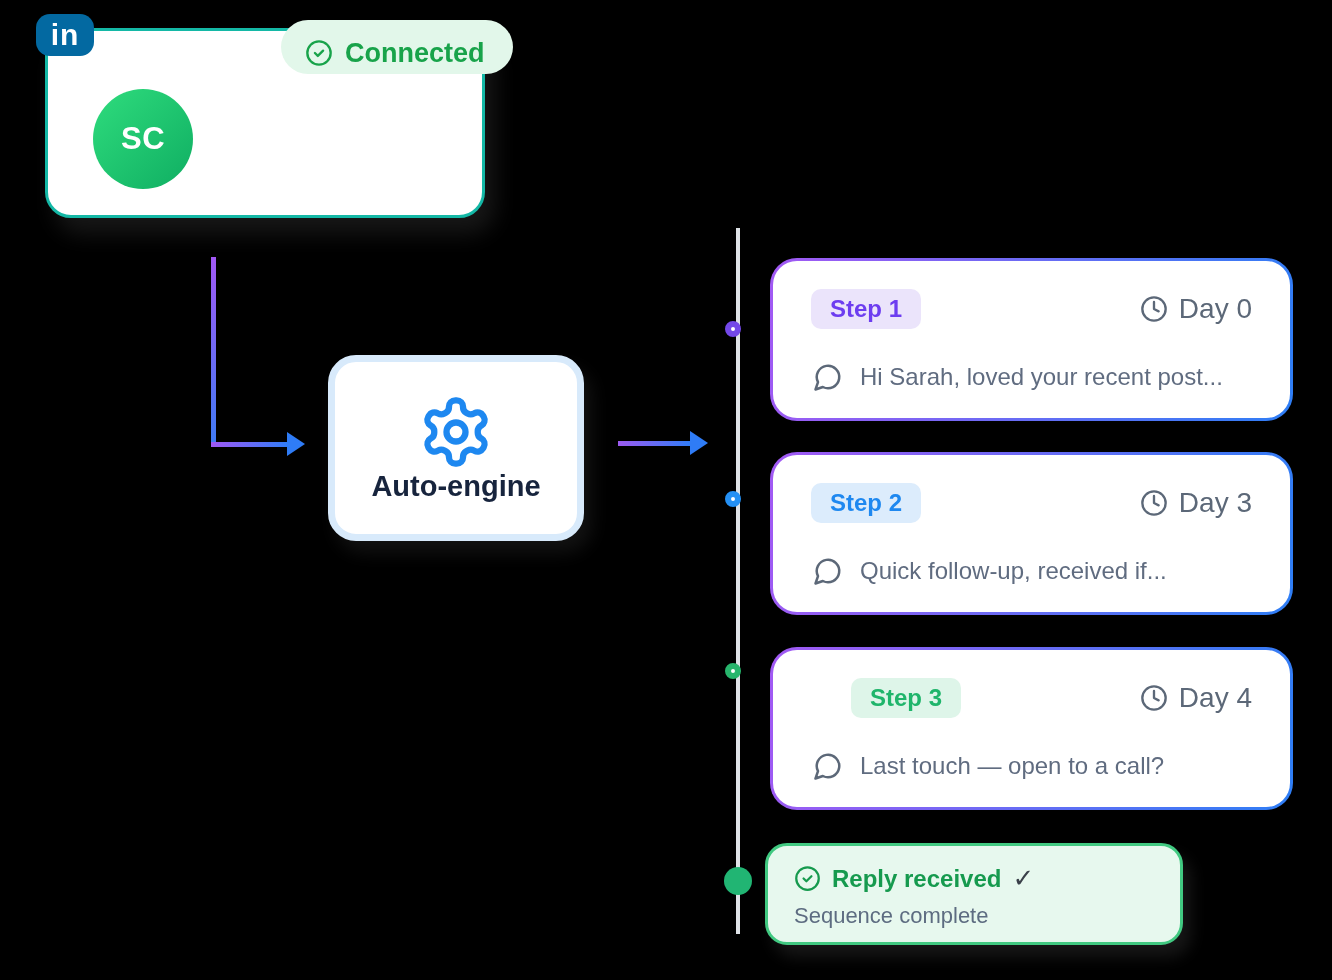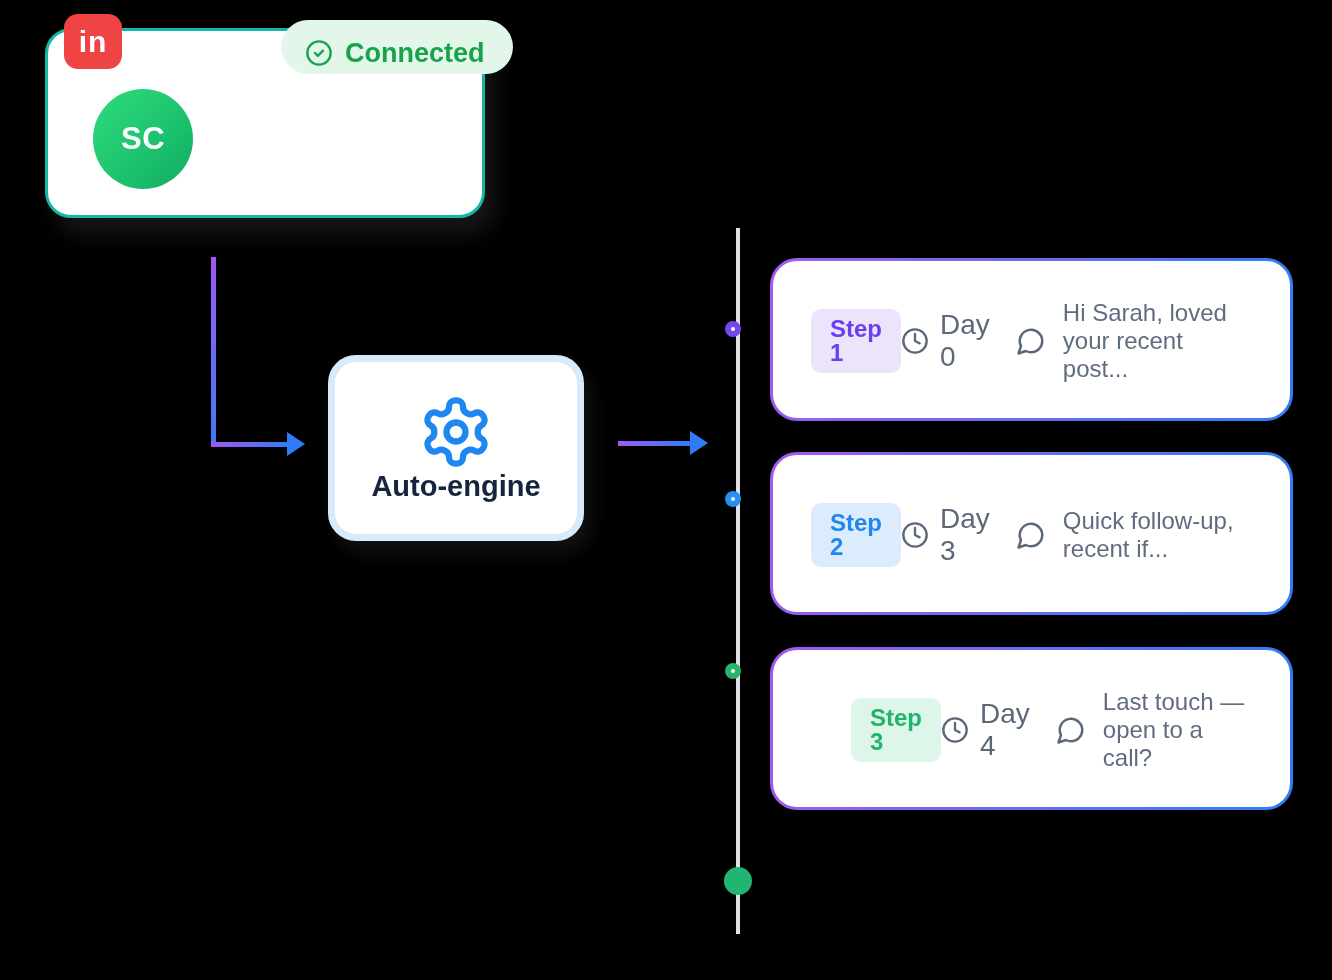--- a/index.html
+++ b/index.html
@@ -20,26 +20,25 @@
     width: 440px; height: 190px;
     background: #ffffff;
     border: 3px solid #14b8a6;
     border-radius: 26px;
     box-shadow: 10px 16px 22px rgba(125,125,125,0.18);
     z-index: 2;
   }
   .linkedin-badge {
     position: absolute;
     left: 36px; top: 14px;
-    width: 58px; height: 55px;
-    background: #ef4444;
+    width: 58px; height: 42px;
+    background: #0369a1;
     border-radius: 14px;
     display: flex; align-items: center; justify-content: center;
     z-index: 4;
-    margin-left: 28px;
   }
   .linkedin-badge span {
     color: #fff; font-weight: 800; font-size: 30px; line-height: 1;
     letter-spacing: 1px;
   }
   .connected-badge {
     position: absolute;
     left: 281px; top: 20px;
     height: 54px;
     padding: 12px 28px 0 24px;
@@ -143,21 +142,21 @@
     z-index: 2;
   }
   .step-card.c1 { top: 258px; }
   .step-card.c2 { top: 452px; }
   .step-card.c3 { top: 647px; }
   .step-card-inner {
     width: 100%; height: 100%;
     background: #ffffff;
     border-radius: 24px;
     padding: 28px 38px 26px 38px;
-    display: flex; flex-direction: row;
+    display: flex; flex-direction: column;
     justify-content: space-between;
     gap: 24px;
   }
   .step-row {
     display: flex; align-items: center; justify-content: space-between;
   }
   .step-badge {
     display: inline-block;
     padding: 8px 19px;
     border-radius: 10px;
@@ -282,21 +281,21 @@
           </span>
           <span>Day 3</span>
         </span>
       </div>
       <div class="msg-row">
         <span>
           <svg width="30" height="30" viewBox="0 0 24 24" fill="none" stroke="#5c6878" stroke-width="2" stroke-linecap="round" stroke-linejoin="round">
             <path d="M7.9 20A9 9 0 1 0 4 16.1L2 22Z"></path>
           </svg>
         </span>
-        <span>Quick follow-up, recent if...</span>
+        <span>Quick follow-up, received if...</span>
       </div>
     </div>
   </div>
 
   <div class="step-card c3">
     <div class="step-card-inner">
       <div class="step-row">
         <span class="step-badge s3">Step 3</span>
         <span class="day-group">
           <span>
@@ -312,14 +311,27 @@
         <span>
           <svg width="30" height="30" viewBox="0 0 24 24" fill="none" stroke="#5c6878" stroke-width="2" stroke-linecap="round" stroke-linejoin="round">
             <path d="M7.9 20A9 9 0 1 0 4 16.1L2 22Z"></path>
           </svg>
         </span>
         <span>Last touch — open to a call?</span>
       </div>
     </div>
   </div>
 
+  <div class="reply-card">
+    <div class="reply-row1">
+      <span>
+        <svg width="27" height="27" viewBox="0 0 24 24" fill="none" stroke="#169a4e" stroke-width="2" stroke-linecap="round" stroke-linejoin="round">
+          <circle cx="12" cy="12" r="10"></circle>
+            <path d="m8.5 12 2.5 2.5 4.5-4.5"></path>
+        </svg>
+      </span>
+      <span class="reply-title">Reply received</span>
+      <span class="reply-check">✓</span>
+    </div>
+    <div class="reply-sub">Sequence complete</div>
+  </div>
 
 </div>
 
 </body></html>

